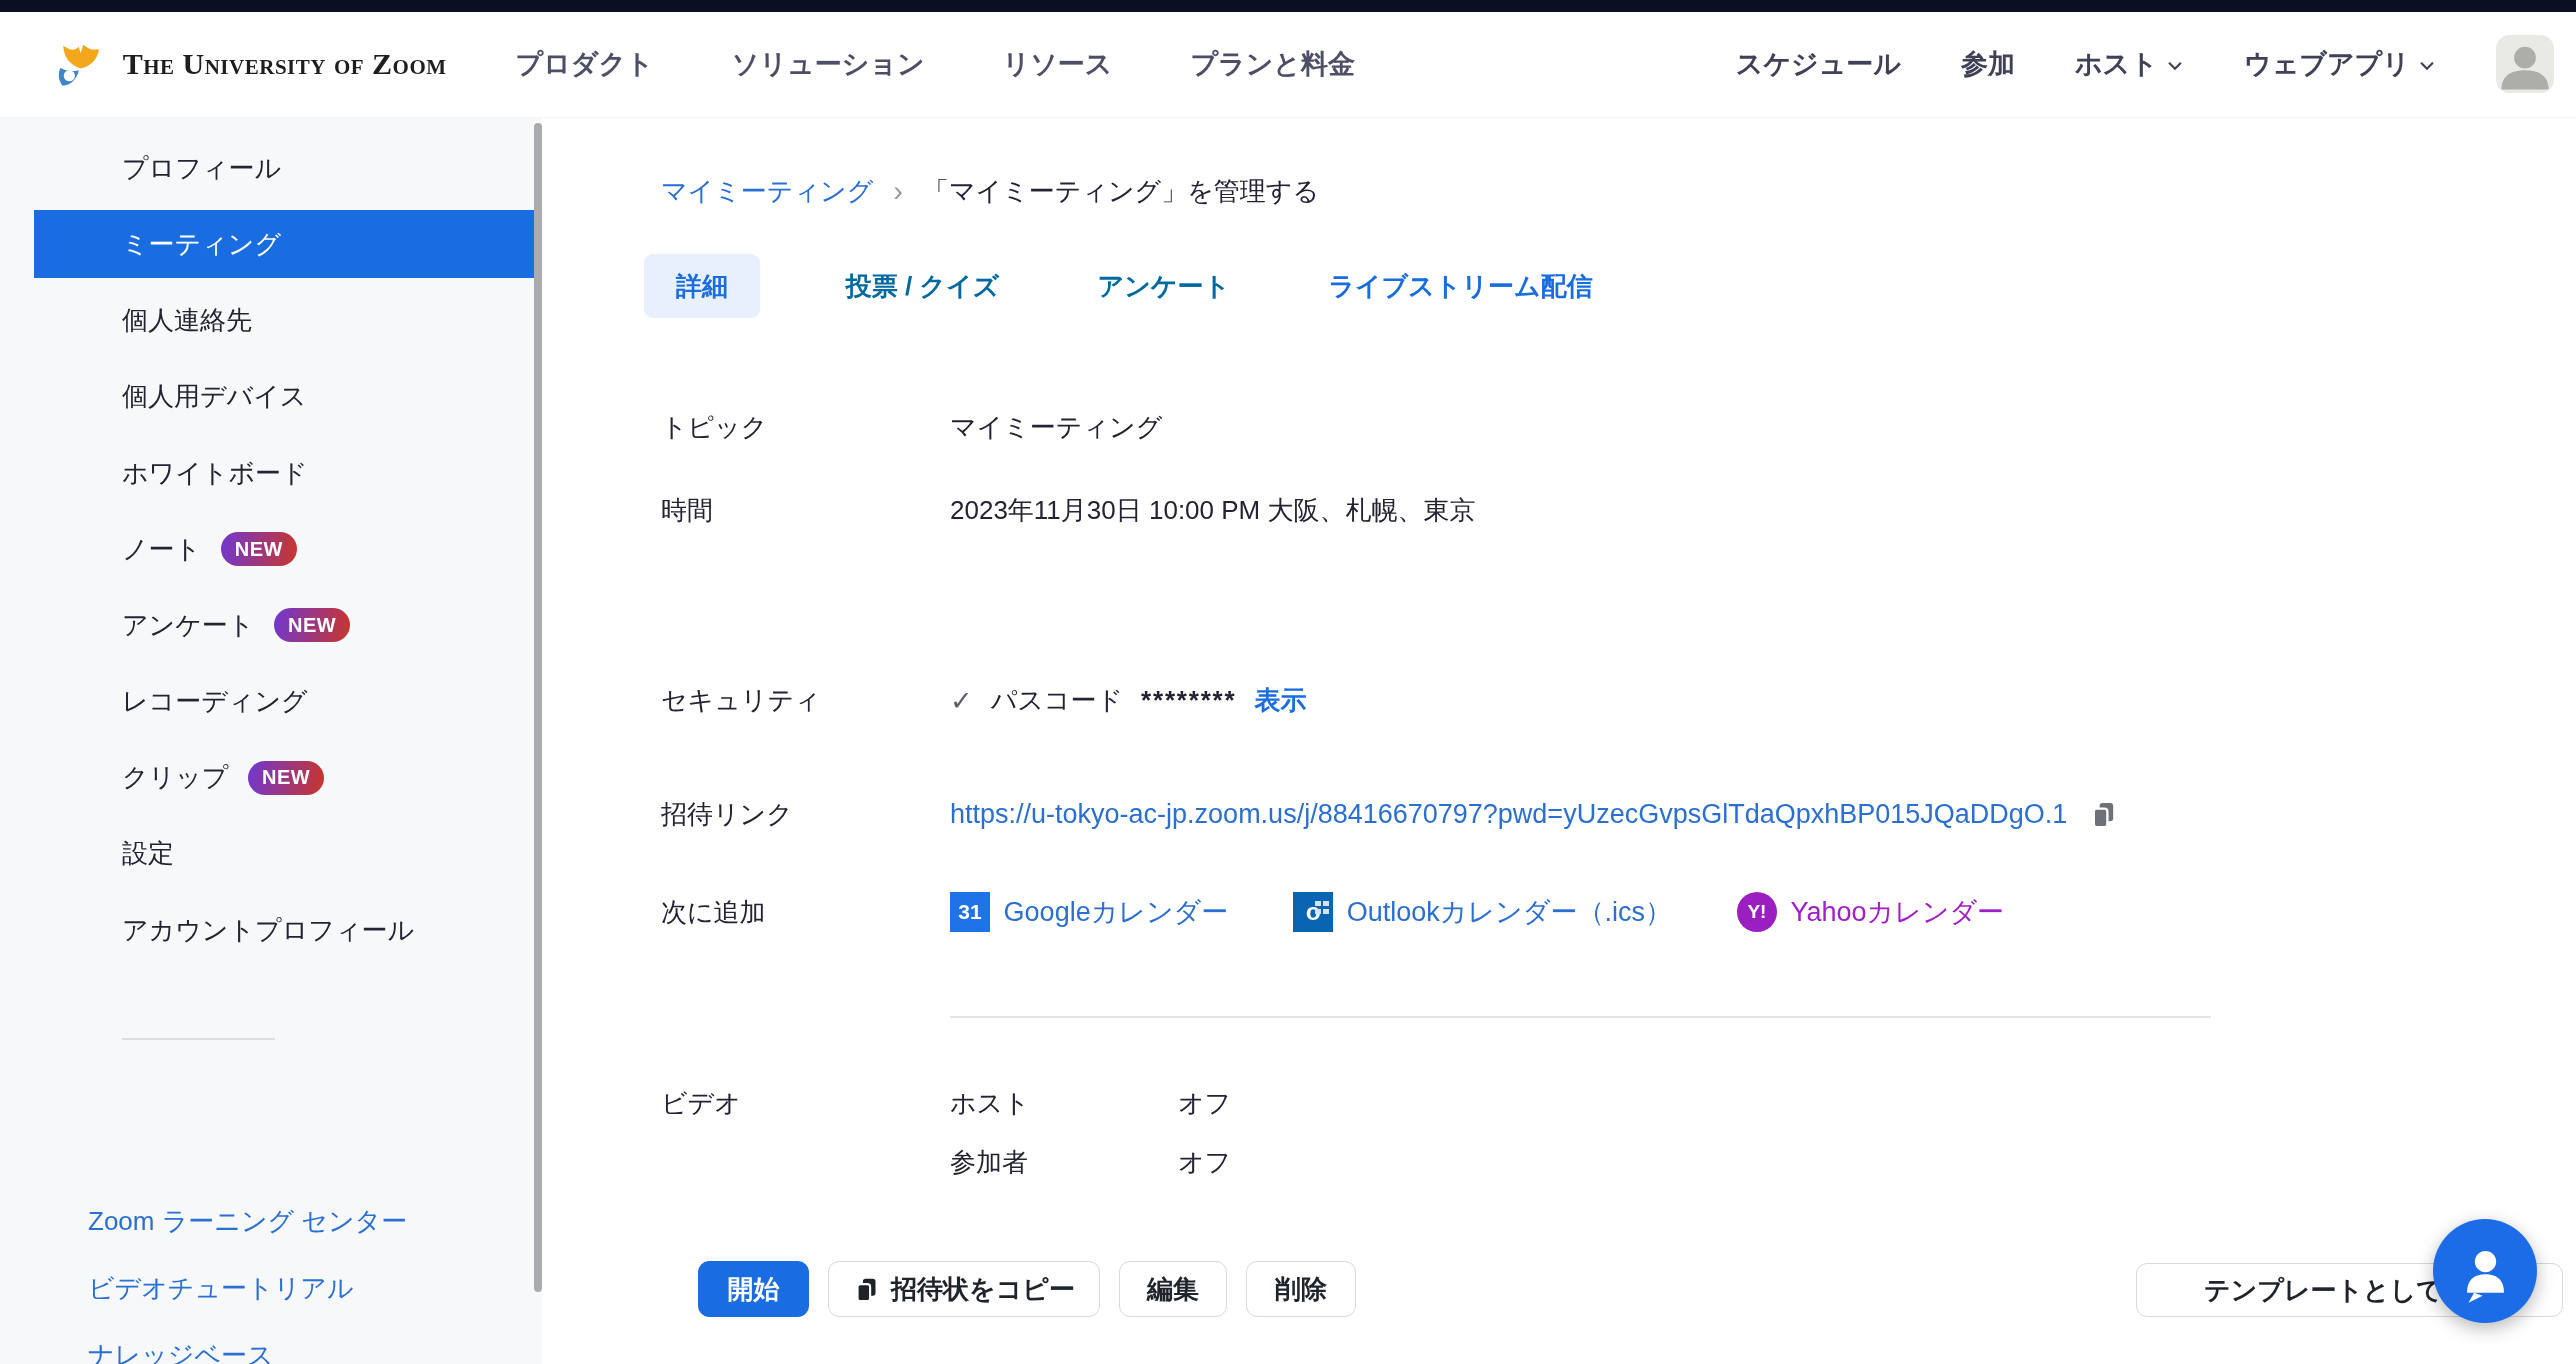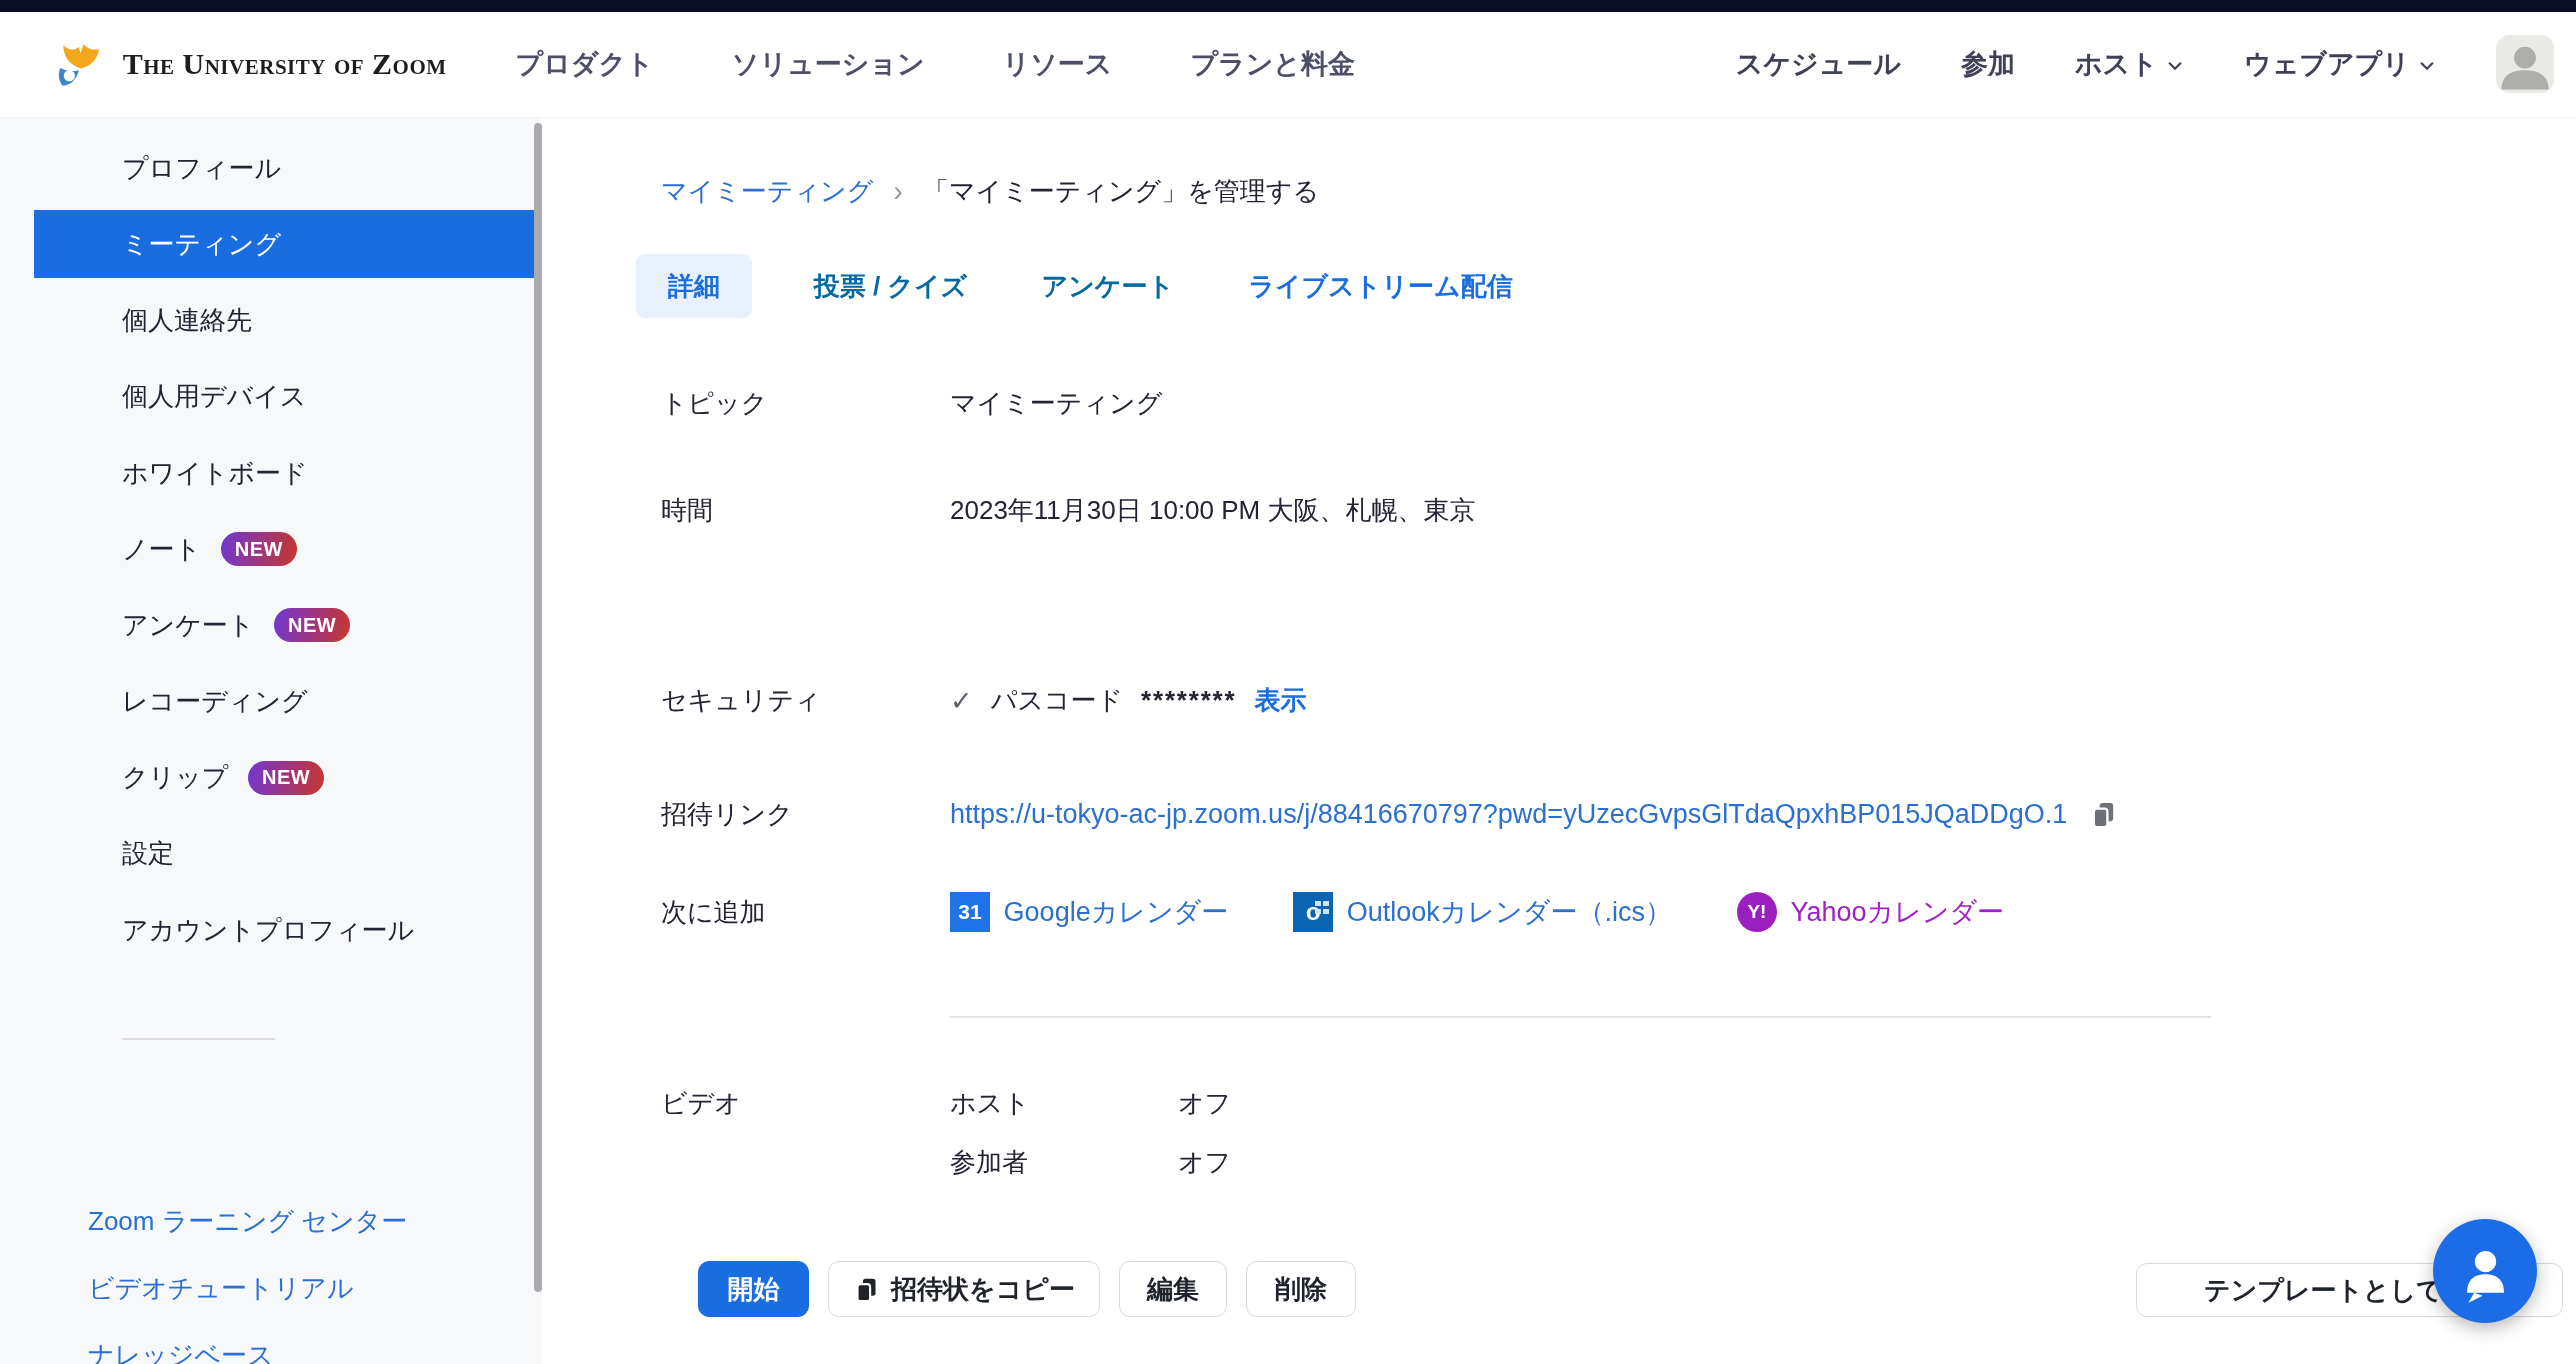--- a/index.html
+++ b/index.html
@@ -49,28 +49,28 @@
              color:var(--link-blue);cursor:pointer;white-space:nowrap;}
   .side-scrollbar{position:absolute;left:534px;top:4.5px;width:8.2px;height:1169px;border-radius:4.5px;background:#ABABAF;cursor:pointer;}
 
   
   .content{position:absolute;left:542px;top:118px;right:0;bottom:0;background:#fff;}
   .breadcrumb{position:absolute;left:119px;top:56px;display:flex;align-items:center;gap:20px;font-size:26px;}
   .breadcrumb .bc-link{color:var(--link-blue);cursor:pointer;}
   .breadcrumb .bc-sep{color:#9899A3;font-size:29px;}
   .breadcrumb .bc-current{color:var(--text-dark);}
 
-  .tabs{position:absolute;left:94px;top:136px;display:flex;align-items:center;gap:49px;}
+  .tabs{position:absolute;left:102px;top:136px;display:flex;align-items:center;gap:73px;}
   .tab{font-size:26px;font-weight:700;color:#0369a1;padding:14.5px 12.7px;cursor:pointer;white-space:nowrap;}
   .tab.active{background:var(--active-tab-bg);color:var(--accent-blue);font-weight:700;border-radius:9px;padding:14.5px 32px;}
   .tab.highlight{color:var(--accent-blue);font-weight:700;}
 
   .detail-row{position:absolute;left:119px;display:flex;align-items:center;font-size:26px;color:var(--text-dark);}
   .detail-label{width:289px;flex:none;}
-  .row-topic{top:268px;}
+  .row-topic{top:292px;}
   .row-time{top:375px;}
   .row-id{top:454px;height:49px;}
   .redacted-box{width:202px;height:47px;background:#000;}
   .row-security{top:565px;}
   .security-value{display:flex;align-items:center;gap:18px;}
   .check{color:#5C5E6B;font-size:27px;}
   .masked{letter-spacing:1.8px;font-weight:600;}
   .show-link{color:var(--accent-blue);font-weight:700;cursor:pointer;}
   .row-invite{top:679px;}
   .invite-value{display:flex;align-items:center;gap:22px;}

